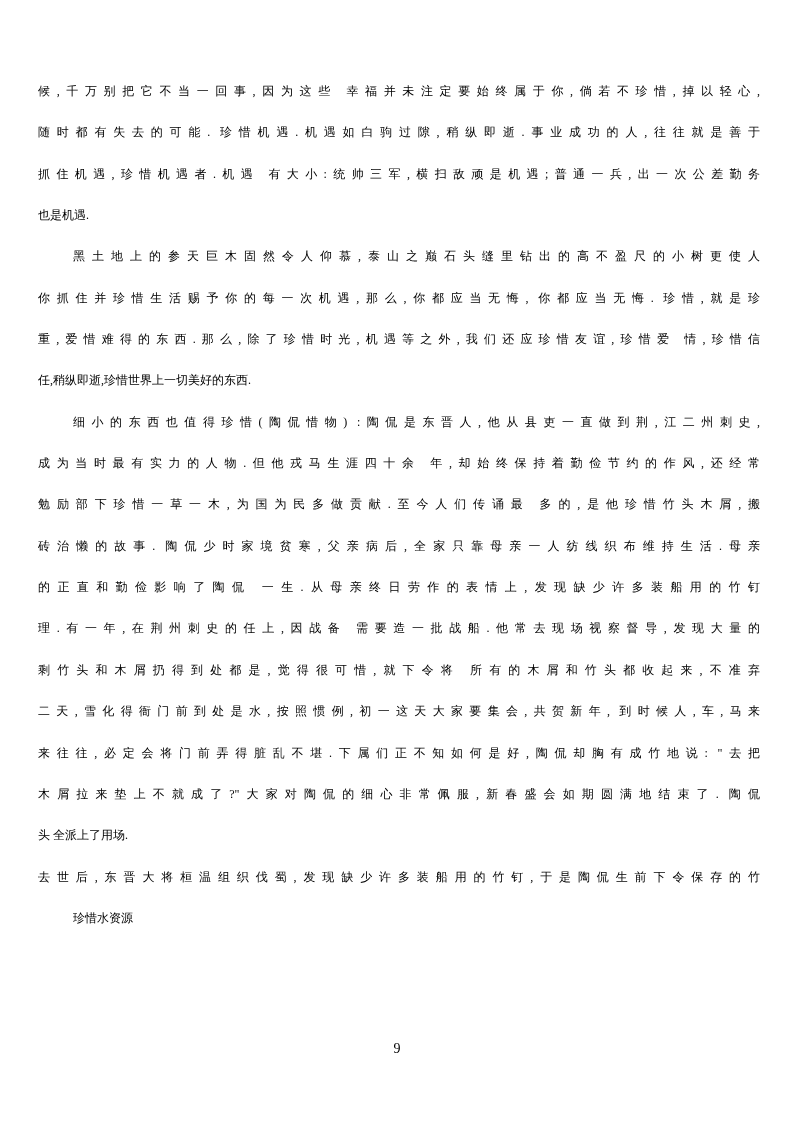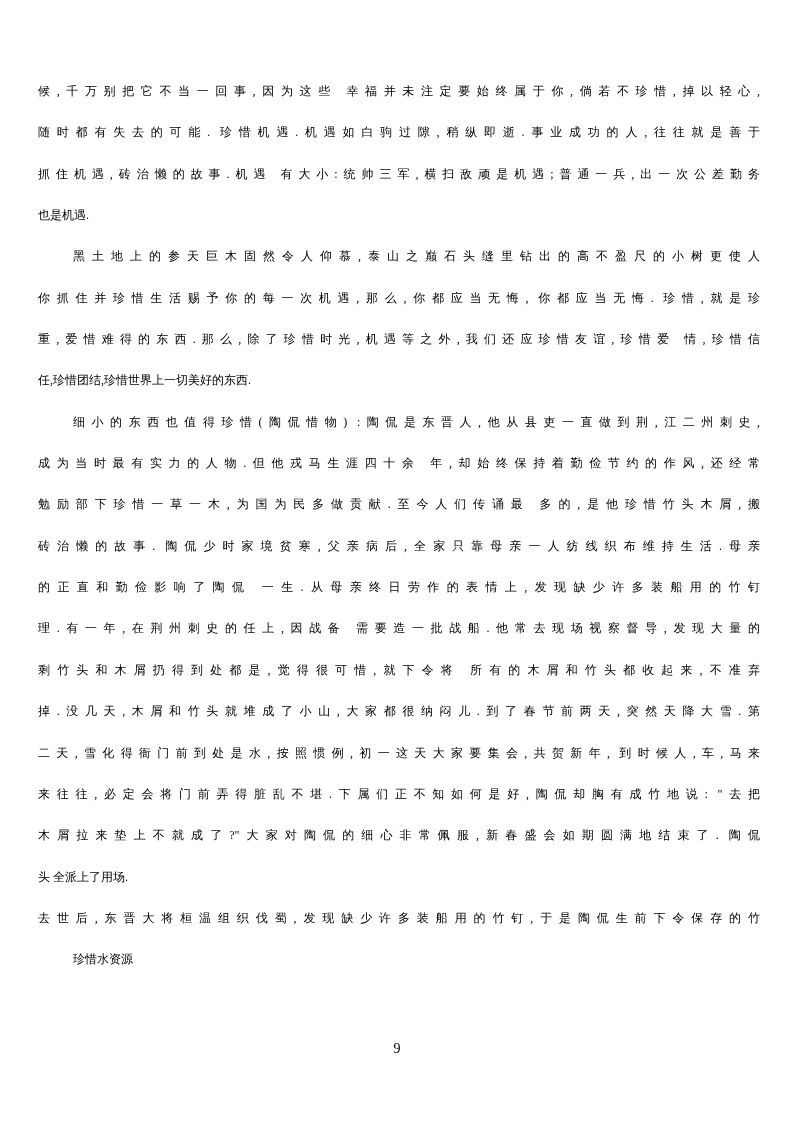--- a/index.html
+++ b/index.html
@@ -54,38 +54,37 @@
   }
 </style>
 </head>
 <body>
 
 <div class="page">
   <div class="textblock">
       <div class="para">
         <div class="line">候,千万别把它不当一回事,因为这些 幸福并未注定要始终属于你,倘若不珍惜,掉以轻心,</div>
         <div class="line">随时都有失去的可能. 珍惜机遇.机遇如白驹过隙,稍纵即逝.事业成功的人,往往就是善于</div>
-        <div class="line">抓住机遇,砖治懒的故事.机遇 有大小:统帅三军,横扫敌顽是机遇;普通一兵,出一次公差勤务</div>
+        <div class="line">抓住机遇,珍惜机遇者.机遇 有大小:统帅三军,横扫敌顽是机遇;普通一兵,出一次公差勤务</div>
         <div class="line nojust">也是机遇.</div>
       </div>
       <div class="para">
         <div class="line indent">黑土地上的参天巨木固然令人仰慕,泰山之巅石头缝里钻出的高不盈尺的小树更使人</div>
         <div class="line">你抓住并珍惜生活赐予你的每一次机遇,那么,你都应当无悔, 你都应当无悔. 珍惜,就是珍</div>
         <div class="line">重,爱惜难得的东西.那么,除了珍惜时光,机遇等之外,我们还应珍惜友谊,珍惜爱 情,珍惜信</div>
-        <div class="line nojust">任,珍惜团结,珍惜世界上一切美好的东西.</div>
+        <div class="line nojust">任,稍纵即逝,珍惜世界上一切美好的东西.</div>
       </div>
       <div class="para">
         <div class="line indent">细小的东西也值得珍惜(陶侃惜物) :陶侃是东晋人,他从县吏一直做到荆,江二州刺史,</div>
         <div class="line">成为当时最有实力的人物.但他戎马生涯四十余 年,却始终保持着勤俭节约的作风,还经常</div>
         <div class="line">勉励部下珍惜一草一木,为国为民多做贡献.至今人们传诵最 多的,是他珍惜竹头木屑,搬</div>
         <div class="line">砖治懒的故事. 陶侃少时家境贫寒,父亲病后,全家只靠母亲一人纺线织布维持生活.母亲</div>
         <div class="line">的正直和勤俭影响了陶侃 一生.从母亲终日劳作的表情上,发现缺少许多装船用的竹钉</div>
         <div class="line">理.有一年,在荆州刺史的任上,因战备 需要造一批战船.他常去现场视察督导,发现大量的</div>
         <div class="line">剩竹头和木屑扔得到处都是,觉得很可惜,就下令将 所有的木屑和竹头都收起来,不准弃</div>
-        <div class="line">掉.没几天,木屑和竹头就堆成了小山,大家都很纳闷儿.到了春节前两天,突然天降大雪.第</div>
         <div class="line">二天,雪化得衙门前到处是水,按照惯例,初一这天大家要集会,共贺新年, 到时候人,车,马来</div>
         <div class="line">来往往,必定会将门前弄得脏乱不堪.下属们正不知如何是好,陶侃却胸有成竹地说: "去把</div>
         <div class="line">木屑拉来垫上不就成了?"大家对陶侃的细心非常佩服,新春盛会如期圆满地结束了. 陶侃</div>
         <div class="line nojust">头 全派上了用场.</div>
         <div class="line">去世后,东晋大将桓温组织伐蜀,发现缺少许多装船用的竹钉,于是陶侃生前下令保存的竹</div>
       </div>
       <div class="para">
         <div class="line nojust indent">珍惜水资源</div>
       </div>
     </div>

